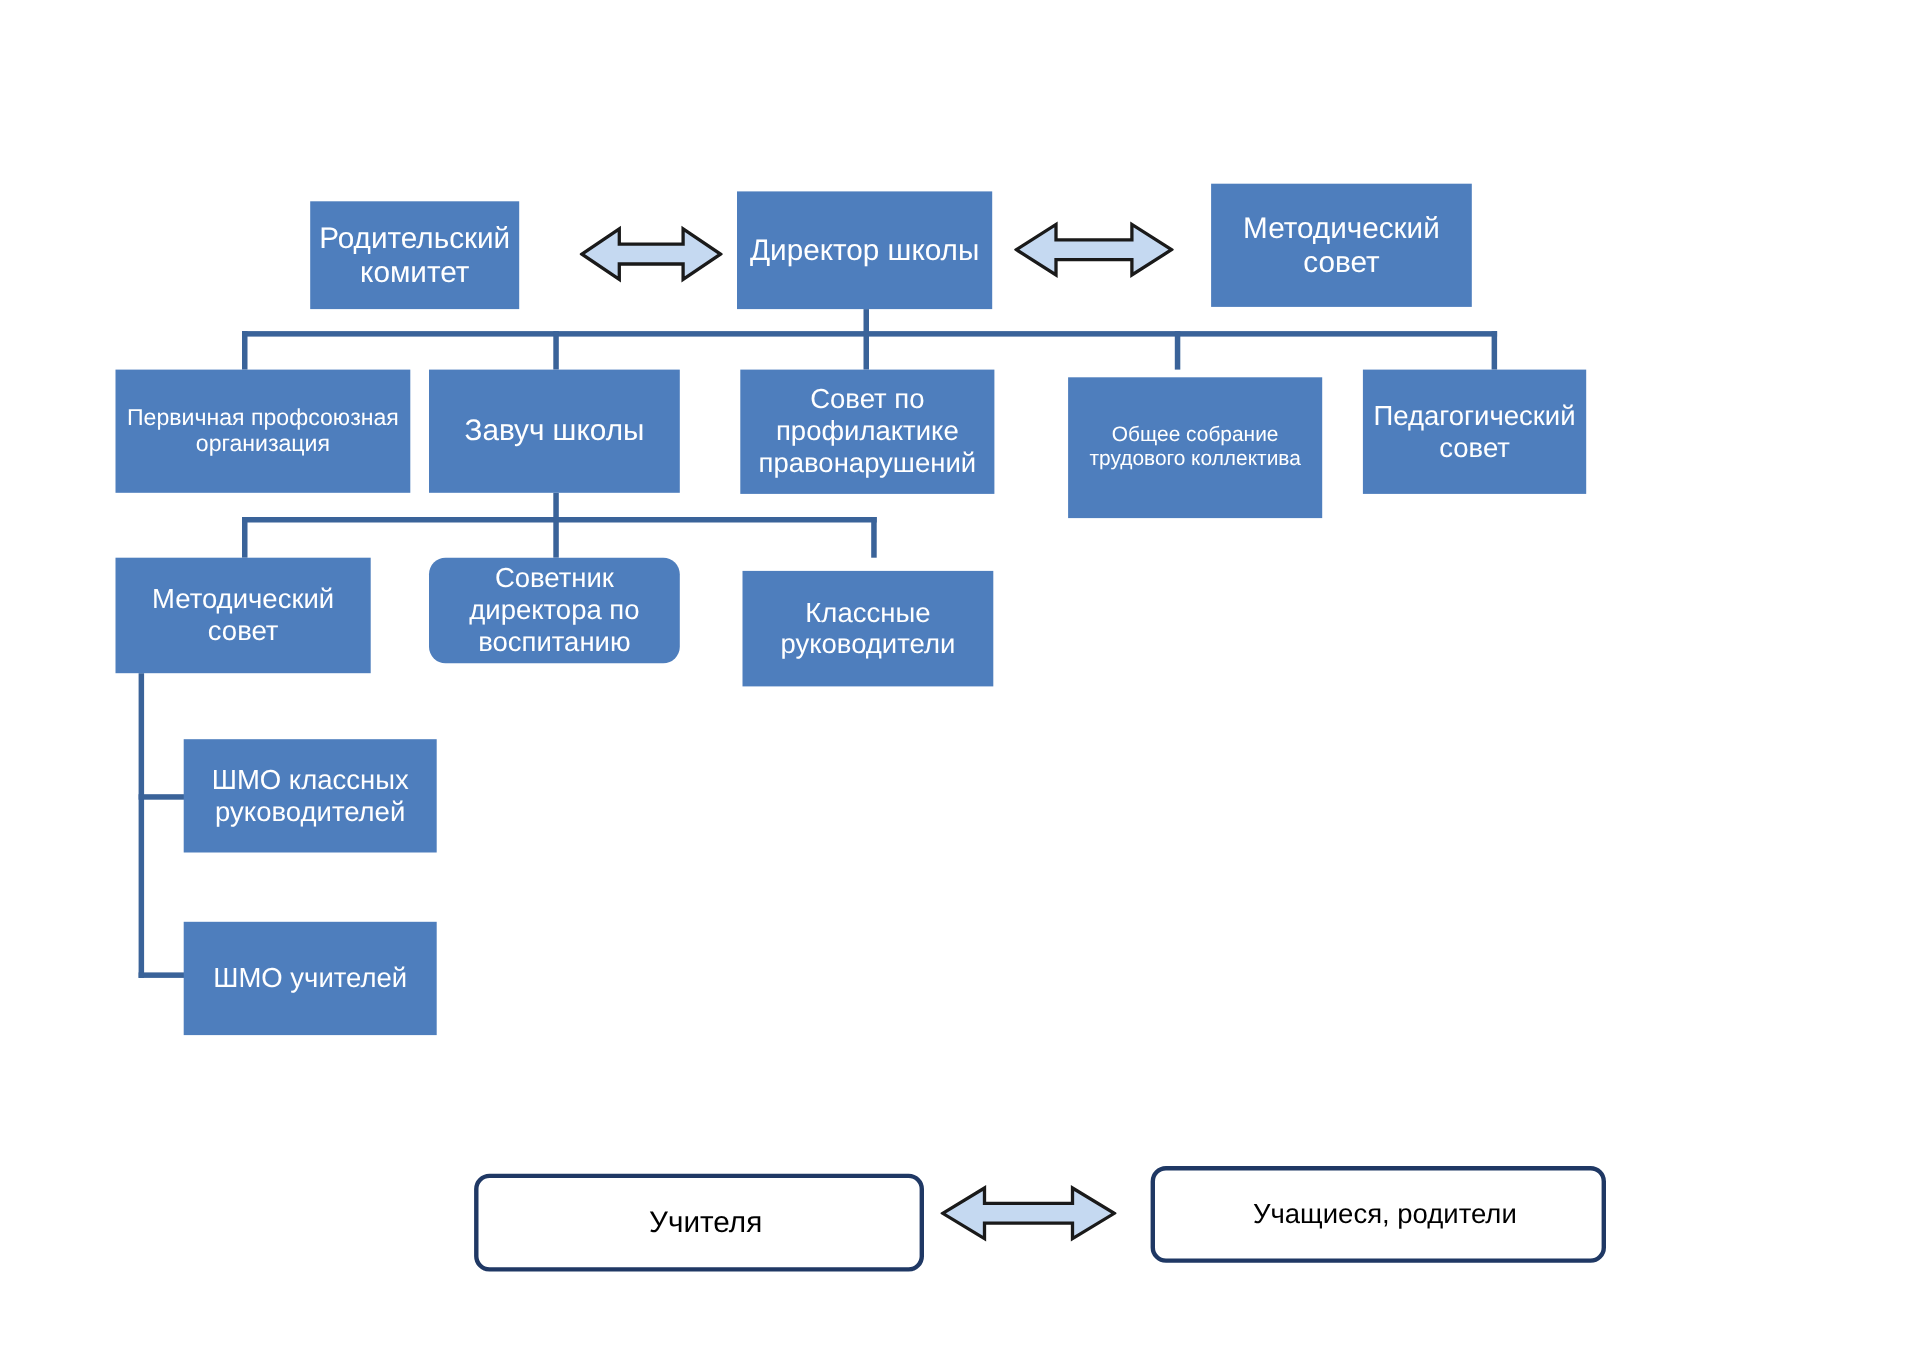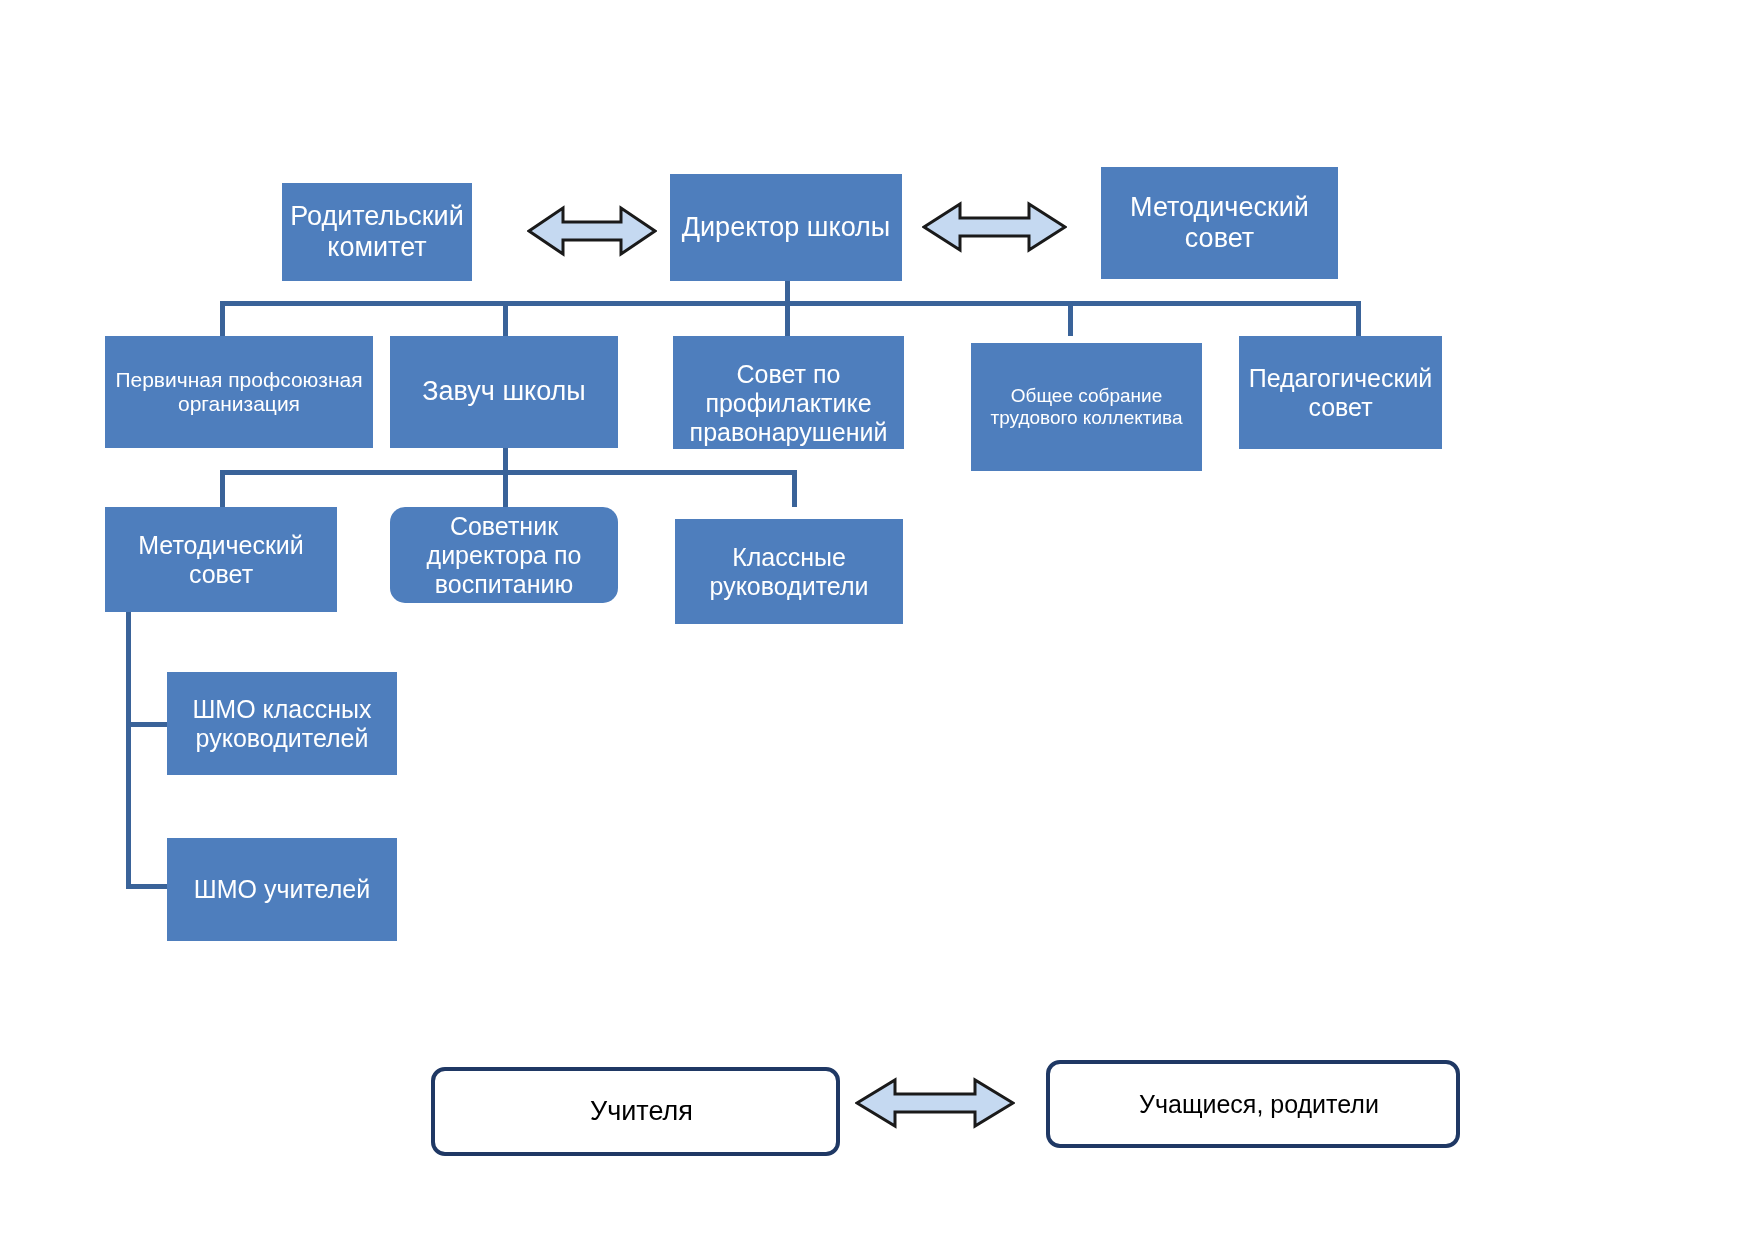--- a/index.html
+++ b/index.html
@@ -122,21 +122,21 @@
   </div>
 
   <div class="node fs-sm" style="left:105px; top:336px; width:268px; height:112px;">
     <span>Первичная профсоюзная организация</span>
   </div>
 
   <div class="node fs-lg" style="left:390px; top:336px; width:228px; height:112px;">
     <span>Завуч школы</span>
   </div>
 
-  <div class="node fs-md" style="left:673px; top:336px; width:231px; height:113px;align-items:flex-end;">
+  <div class="node fs-md" style="left:673px; top:336px; width:231px; height:113px;">
     <span>Совет по профилактике правонарушений</span>
   </div>
 
   <div class="node fs-xs" style="left:955px; top:343px; width:231px; height:128px;margin-left:16px;">
     <span>Общее собрание трудового коллектива</span>
   </div>
 
   <div class="node fs-md" style="left:1239px; top:336px; width:203px; height:113px;">
     <span>Педагогический совет</span>
   </div>

